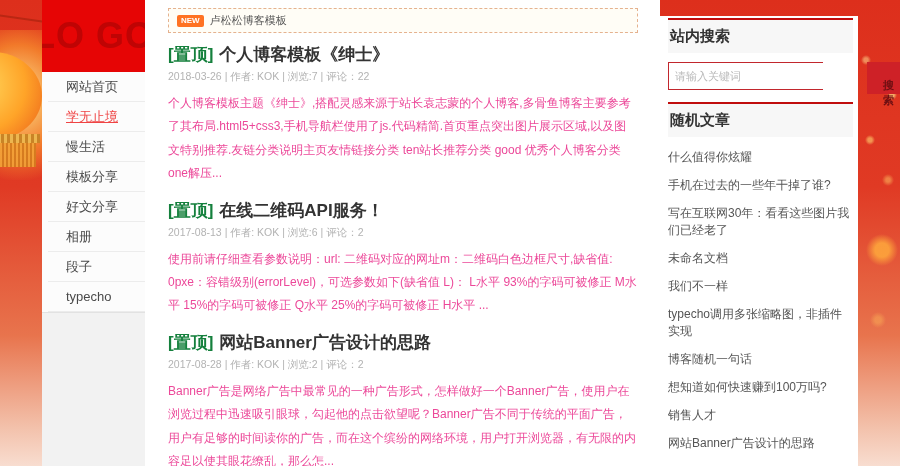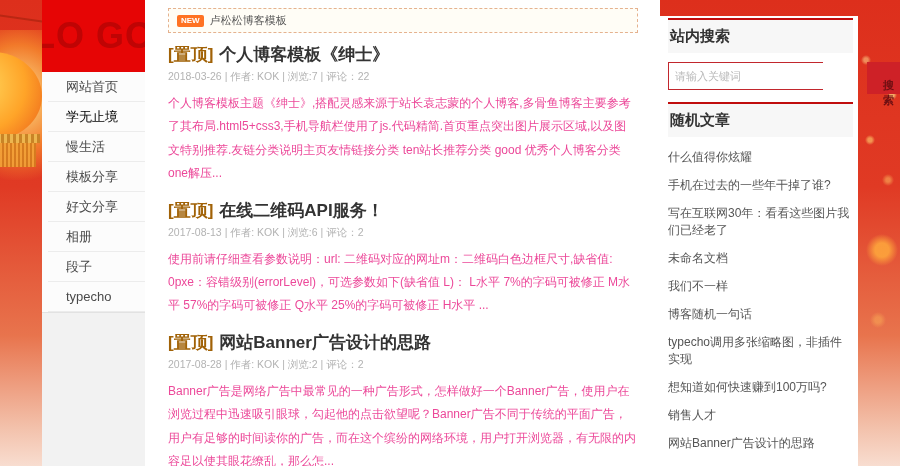--- a/index.html
+++ b/index.html
@@ -27,31 +27,31 @@
       radial-gradient(circle at 30px 180px,rgba(255,200,100,.5) 0 2px,rgba(255,200,100,0) 6px),
       radial-gradient(circle at 8px 60px,rgba(255,230,150,.5) 0 2px,rgba(255,230,150,0) 5px),
       radial-gradient(circle at 20px 320px,rgba(255,190,90,.4) 0 3px,rgba(255,190,90,0) 8px);}
   
   .left-col{position:absolute;left:42px;top:0;width:103px;height:466px;background:#f2f2f2;}
   .logo-box{height:72px;background:#e60505;overflow:hidden;display:flex;align-items:center;justify-content:center;}
   .logo-text{font-size:36px;font-weight:bold;color:#bf0404;letter-spacing:1px;white-space:nowrap;}
   .menu{background:#fcfcfc;border-bottom:1px solid #e2e2e2;}
   .menu-item{display:block;padding:0 0 0 18px;line-height:29px;font-size:13px;color:#4a4a4a;
     border-bottom:1px solid #ececec;cursor:pointer;text-decoration:none;margin-left:6px;}
-  .menu-item.active{color:#000000;}
+  .menu-item.active{text-decoration:underline;color:#ef4444;}
   
   .main-col{position:absolute;left:145px;top:0;width:515px;height:466px;background:#ffffff;
     box-sizing:border-box;padding:8px 22px 0 23px;overflow:hidden;}
   .notice{border:1px dashed #e5b28f;background:#fffdf6;padding:4px 8px;font-size:11px;color:#555;
     display:flex;align-items:center;margin-bottom:10px;}
   .new-badge{background:#ff7223;color:#fff;font-size:8px;font-weight:bold;border-radius:2px;
     padding:1px 4px;margin-right:6px;line-height:10px;}
   .post{margin-bottom:13px;}
   .post-title{font-size:17px;font-weight:bold;color:#333;margin:6px 0 4px 0;cursor:pointer;}
-  .post-tag{color:#a16207;margin-right:6px;}
+  .post-tag{color:#15803d;margin-right:6px;}
   .post-meta{font-size:10.5px;color:#b3b3b3;margin-bottom:8px;}
   .post-excerpt{font-size:12px;color:#ec4899;line-height:1.95;}
   
   .right-col{position:absolute;left:660px;top:16px;width:198px;height:466px;background:#ffffff;
     box-sizing:border-box;padding:2px 5px 0 8px;}
   .widget{margin-bottom:12px;}
   .widget-head{border-top:2px solid #c00d0d;background:#f7f7f7;padding:7px 4px 7px 2px;
     font-size:15px;font-weight:bold;color:#333;}
   .search-bar{display:flex;margin-top:9px;height:28px;gap:44px;}
   .search-input{flex:1;border:1px solid #c2272d;border-right:none;box-sizing:border-box;
@@ -99,21 +99,21 @@
 
   <div class="post">
     <div class="post-title"><span class="post-tag">[置顶]</span><span>个人博客模板《绅士》</span></div>
     <div class="post-meta">2018-03-26 | 作者: KOK | 浏览:7 | 评论：22</div>
     <div class="post-excerpt">个人博客模板主题《绅士》,搭配灵感来源于站长袁志蒙的个人博客,多骨鱼博客主要参考了其布局.html5+css3,手机导航栏使用了js.代码精简.首页重点突出图片展示区域,以及图文特别推荐.友链分类说明主页友情链接分类 ten站长推荐分类 good 优秀个人博客分类 one解压...</div>
   </div>
 
   <div class="post">
     <div class="post-title"><span class="post-tag">[置顶]</span><span>在线二维码API服务！</span></div>
     <div class="post-meta">2017-08-13 | 作者: KOK | 浏览:6 | 评论：2</div>
-    <div class="post-excerpt">使用前请仔细查看参数说明：url: 二维码对应的网址m：二维码白色边框尺寸,缺省值: 0pxe：容错级别(errorLevel)，可选参数如下(缺省值 L)： L水平 7%的字码可被修正 M水平 57%的字码可被修正 Q水平 25%的字码可被修正 H水平 ...</div>
+    <div class="post-excerpt">使用前请仔细查看参数说明：url: 二维码对应的网址m：二维码白色边框尺寸,缺省值: 0pxe：容错级别(errorLevel)，可选参数如下(缺省值 L)： L水平 93%的字码可被修正 M水平 15%的字码可被修正 Q水平 25%的字码可被修正 H水平 ...</div>
   </div>
 
   <div class="post">
     <div class="post-title"><span class="post-tag">[置顶]</span><span>网站Banner广告设计的思路</span></div>
     <div class="post-meta">2017-08-28 | 作者: KOK | 浏览:2 | 评论：2</div>
     <div class="post-excerpt">Banner广告是网络广告中最常见的一种广告形式，怎样做好一个Banner广告，使用户在浏览过程中迅速吸引眼球，勾起他的点击欲望呢？Banner广告不同于传统的平面广告，用户有足够的时间读你的广告，而在这个缤纷的网络环境，用户打开浏览器，有无限的内容足以使其眼花缭乱，那么怎...</div>
   </div>
 
 </div>
 
@@ -128,22 +128,22 @@
   </div>
 
   <div class="widget">
     <div class="widget-head">随机文章</div>
     <ul class="rand-list">
       <li>什么值得你炫耀</li>
       <li>手机在过去的一些年干掉了谁?</li>
       <li>写在互联网30年：看看这些图片我们已经老了</li>
       <li>未命名文档</li>
       <li>我们不一样</li>
+      <li>typecho调用多张缩略图，非插件实现</li>
       <li>博客随机一句话</li>
-      <li>typecho调用多张缩略图，非插件实现</li>
       <li>想知道如何快速赚到100万吗?</li>
       <li>销售人才</li>
       <li>网站Banner广告设计的思路</li>
     </ul>
   </div>
 
   <div class="widget">
     <div class="widget-head">友情链接</div>
 
   </div>

